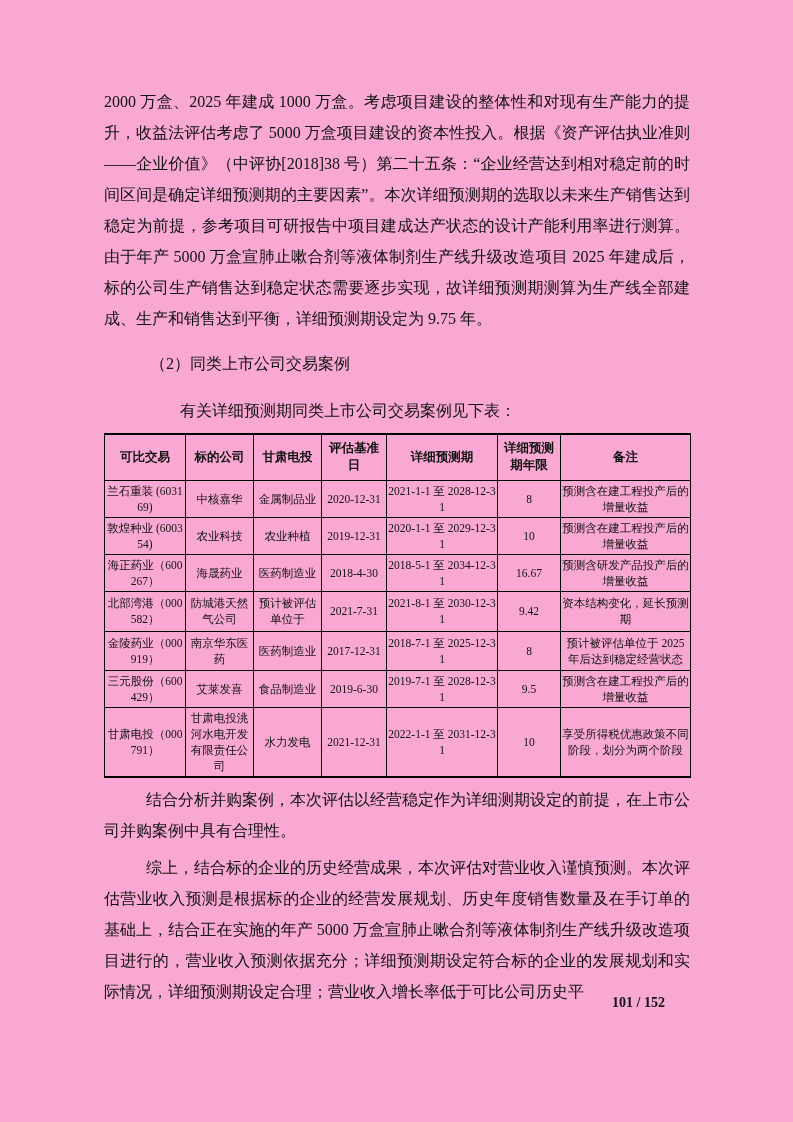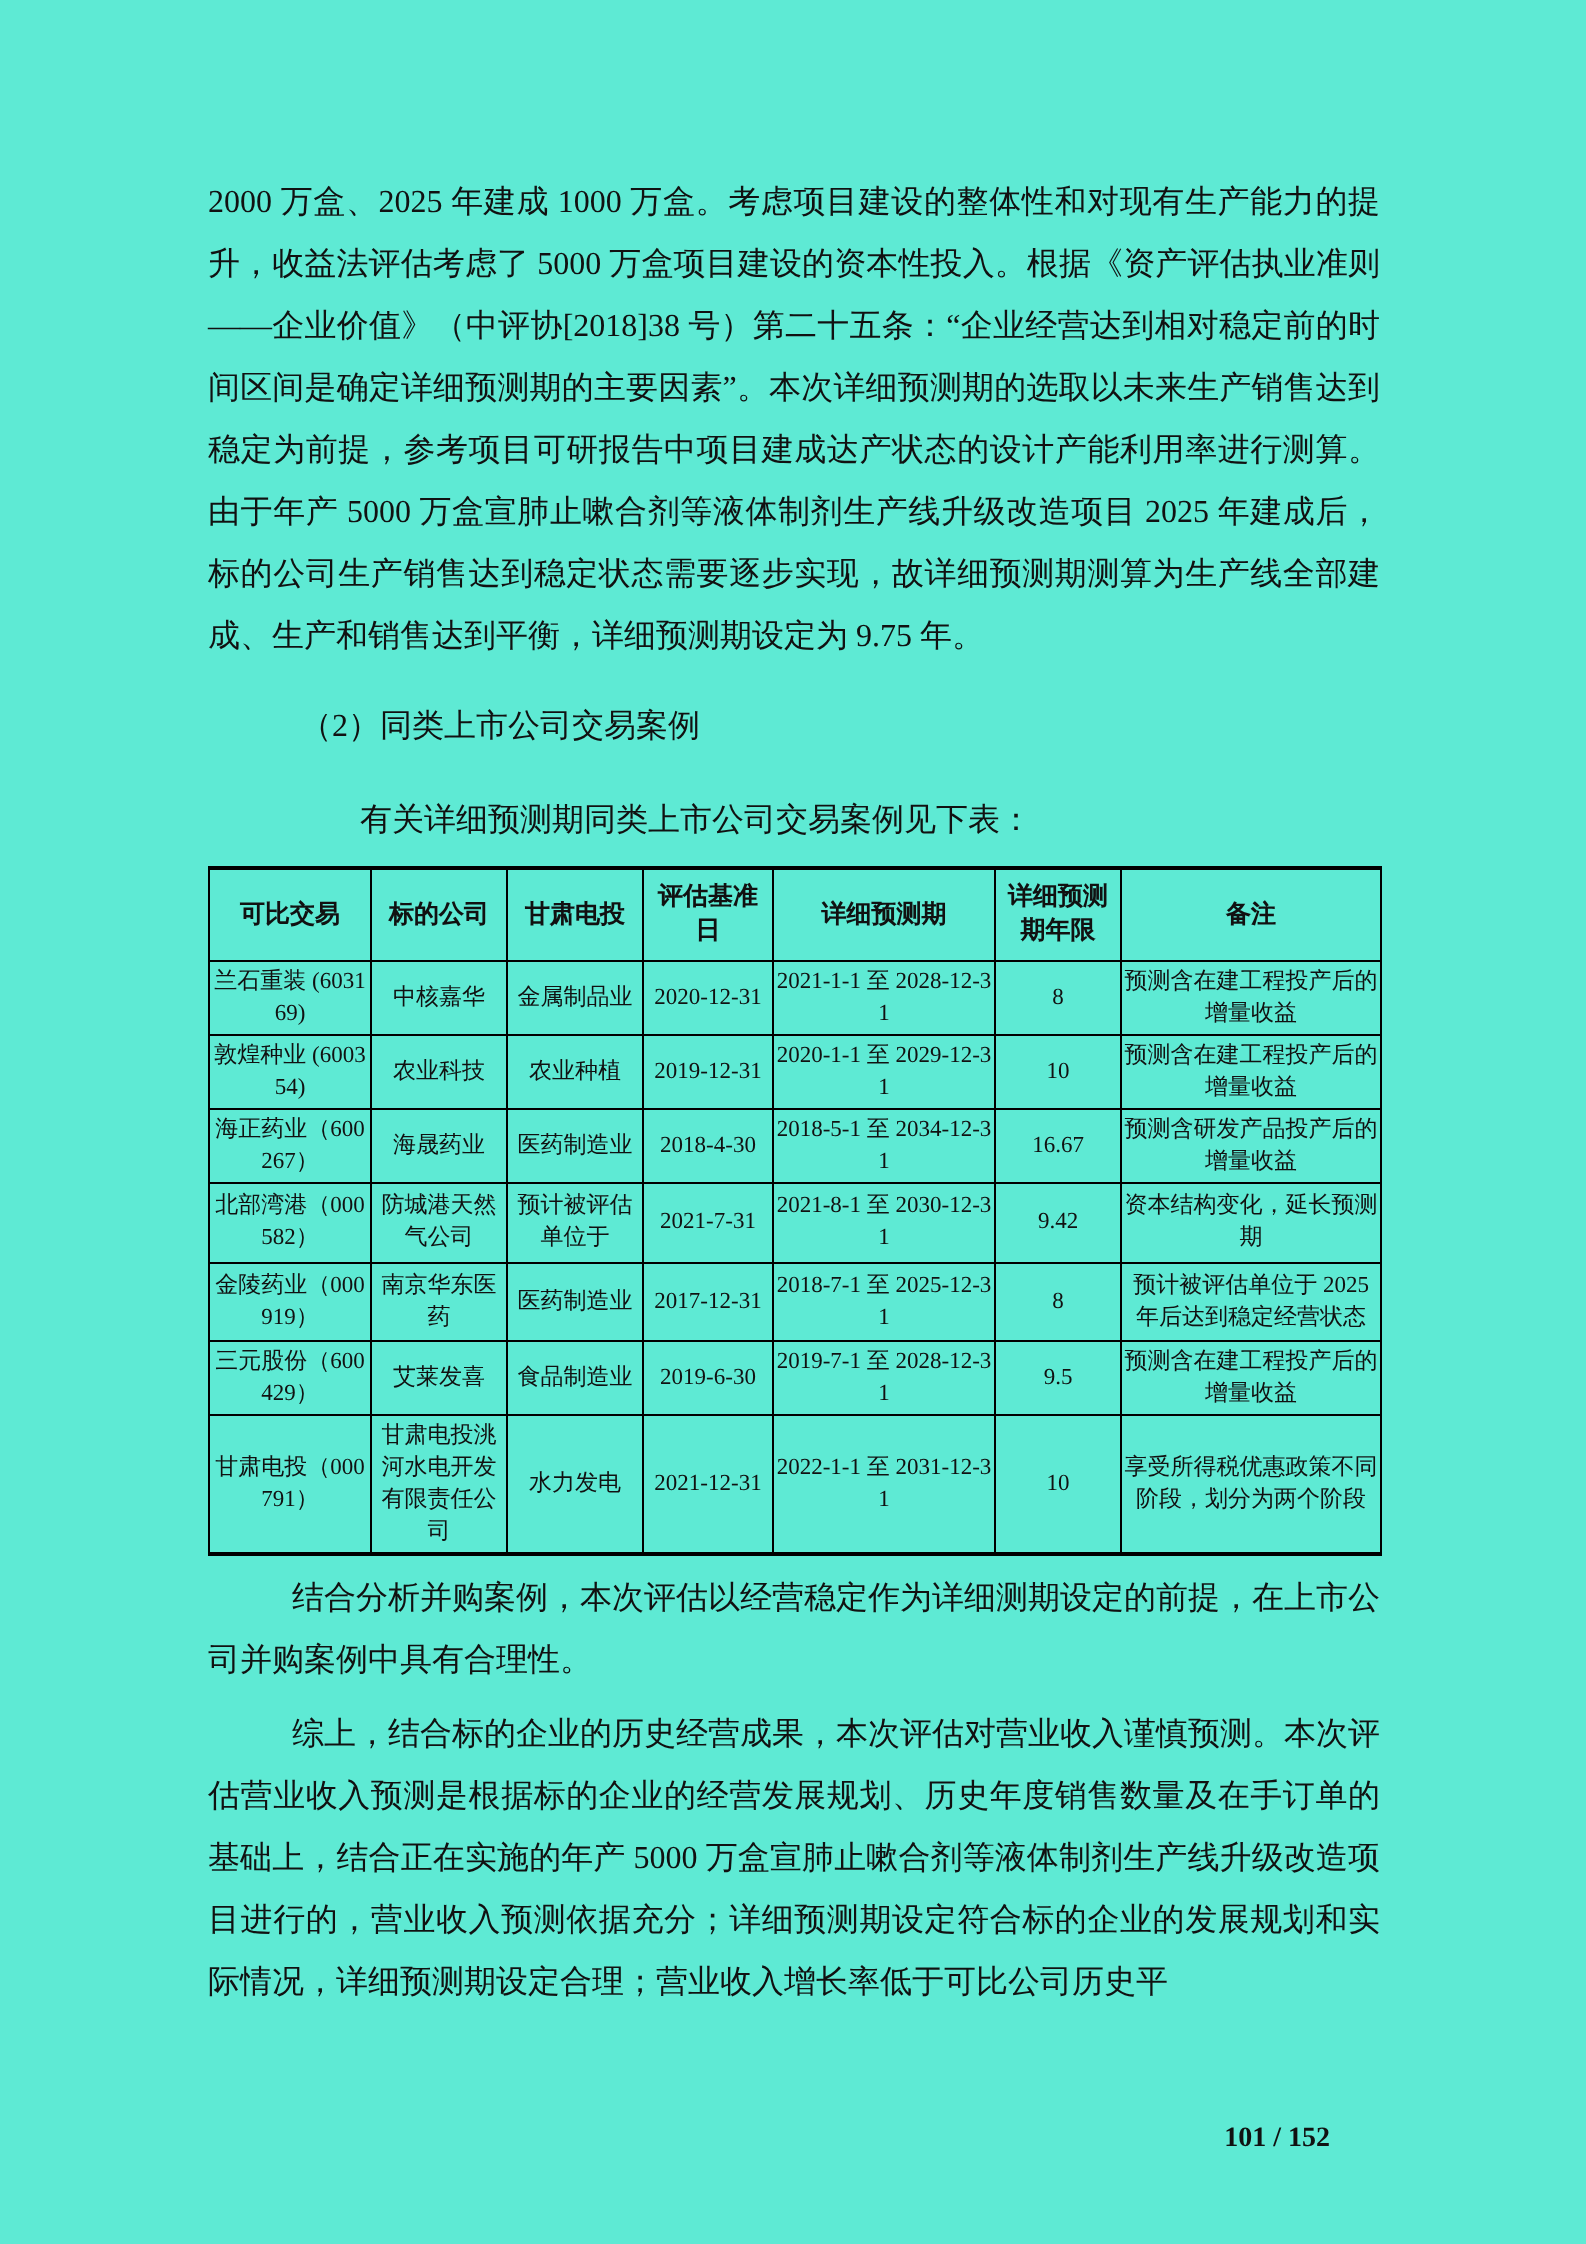--- a/index.html
+++ b/index.html
@@ -1,19 +1,19 @@
 <!DOCTYPE html>
 <html><head>
 <meta charset="utf-8">
 <style>
   html,body { margin:0; padding:0; background:#ffffff; }
   .page {
     position:relative;
     width:793px; height:1122px;
-    background:#5eead4;
+    background:#f9a8d4;
     overflow:hidden;
     color:#111;
     font-family:"Liberation Serif","DejaVu Serif",serif;
   }
   .content {
     position:absolute;
     left:104px; top:86px;
     width:586px;
   }
   .para {
@@ -58,21 +58,21 @@
   tr.r0     { height:44px; }
   tr.r0 td  { font-weight:bold; border-bottom-width:2px; }
   tr.r1, tr.r2, tr.r3 { height:37px; }
   tr.r4     { height:40px; }
   tr.r5     { height:39px; }
   tr.r6     { height:34px; }
   tr.r7     { height:60px; }
 
   .page-number {
     position:absolute;
-    top:1062px; left:0;
+    top:995px; left:0;
     width:665px;
     text-align:right;
     font-size:14px;
     font-weight:bold;
   }
 </style>
 </head>
 <body>
 
 <div class="page">

